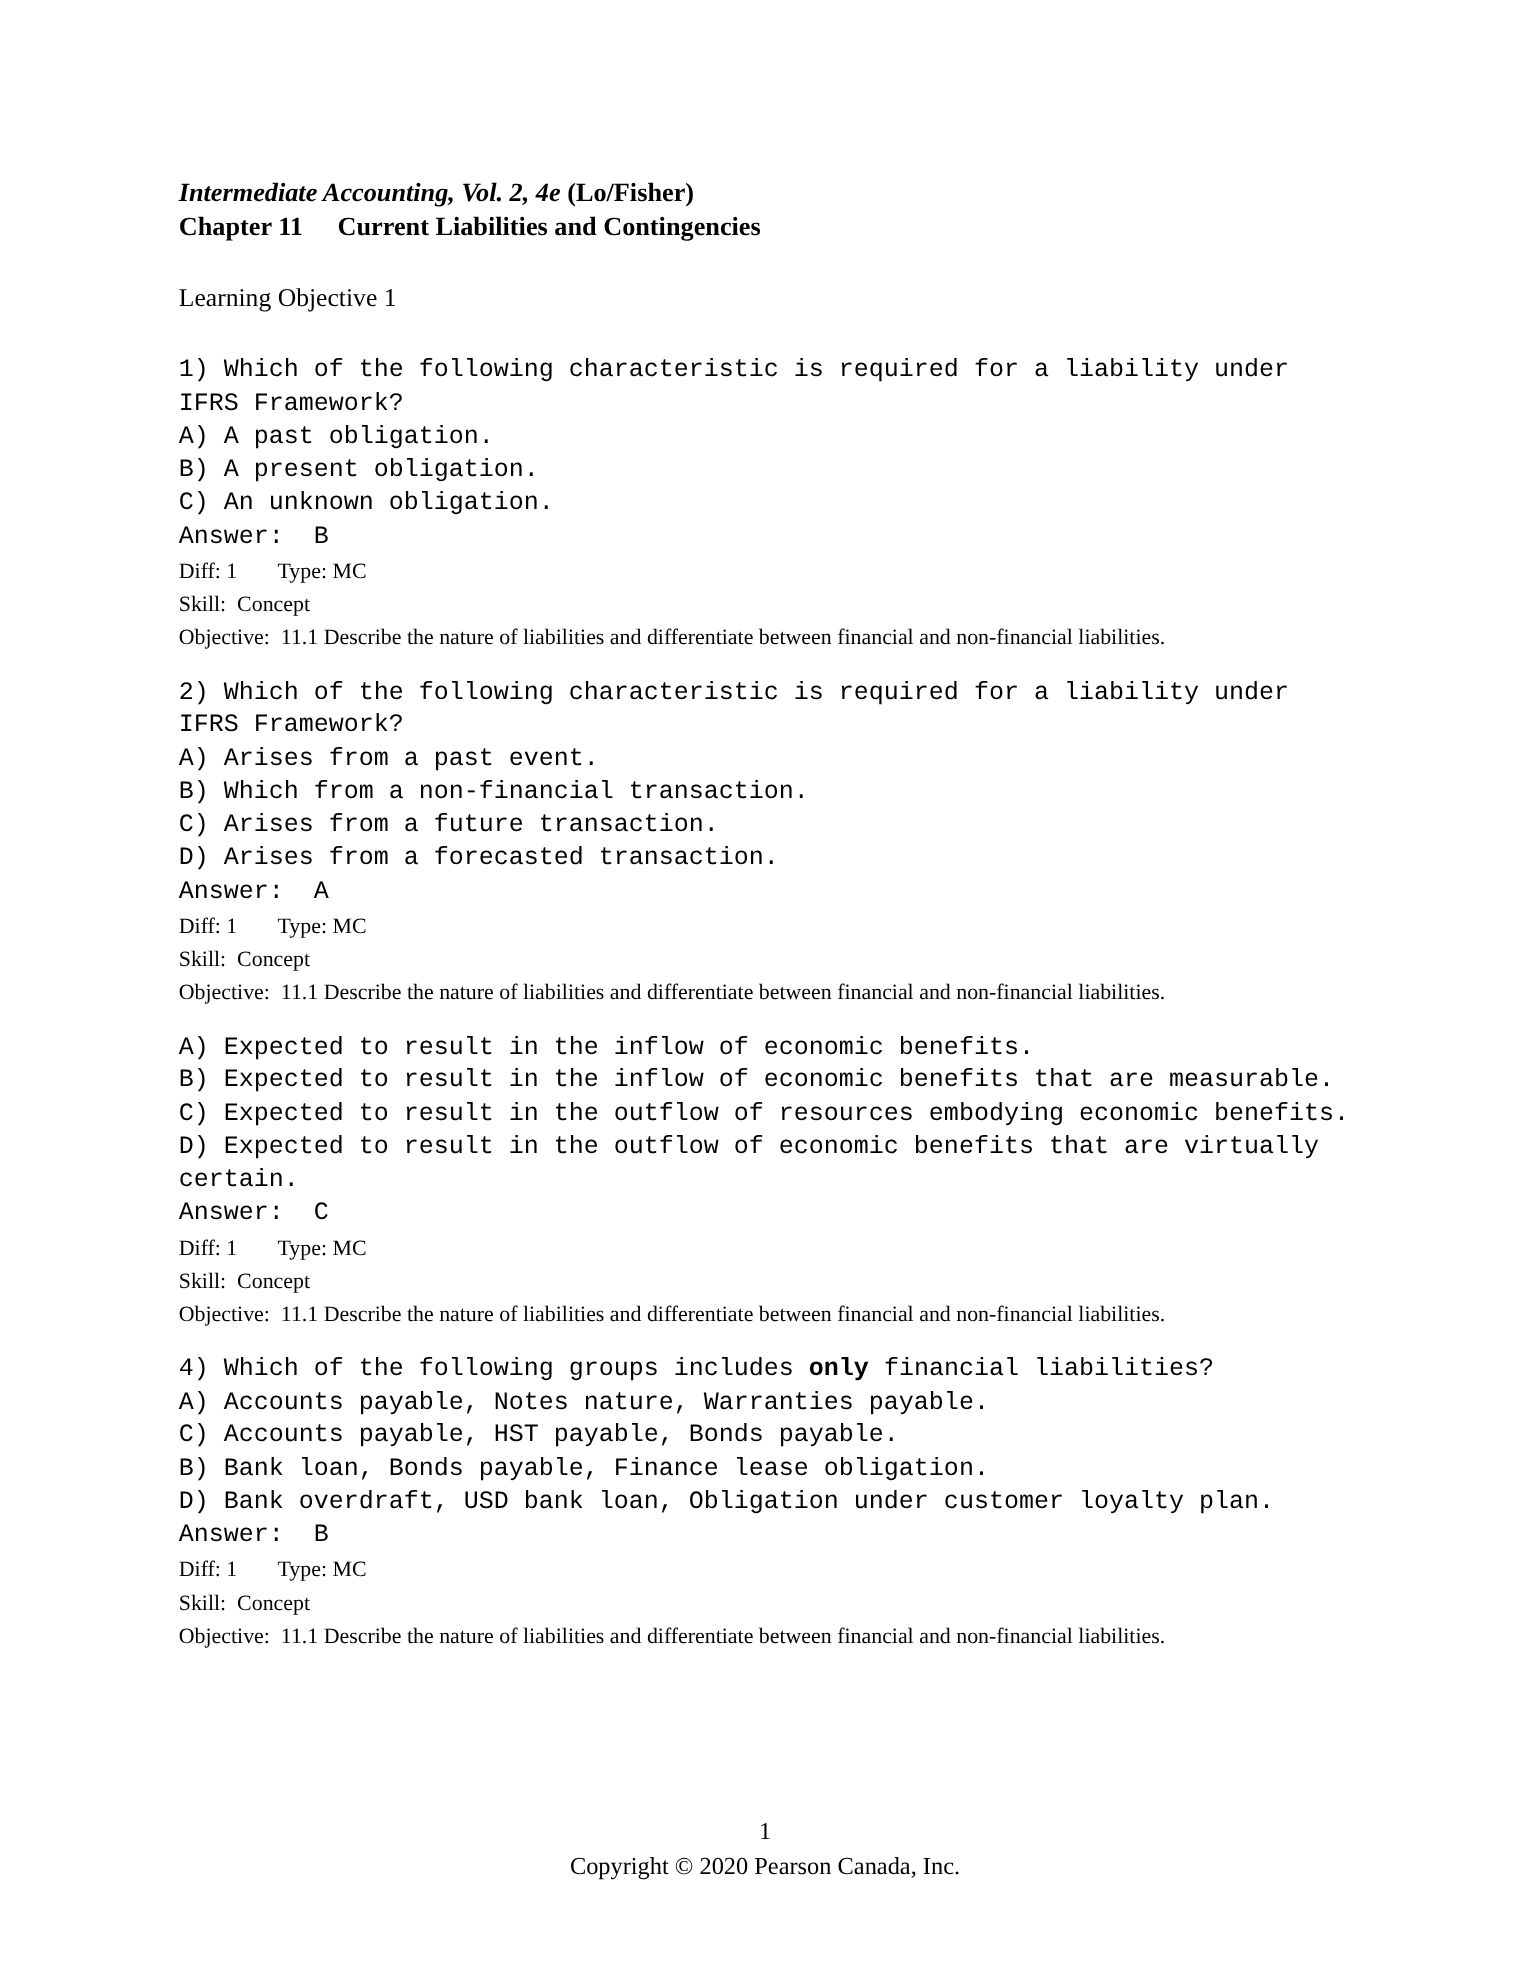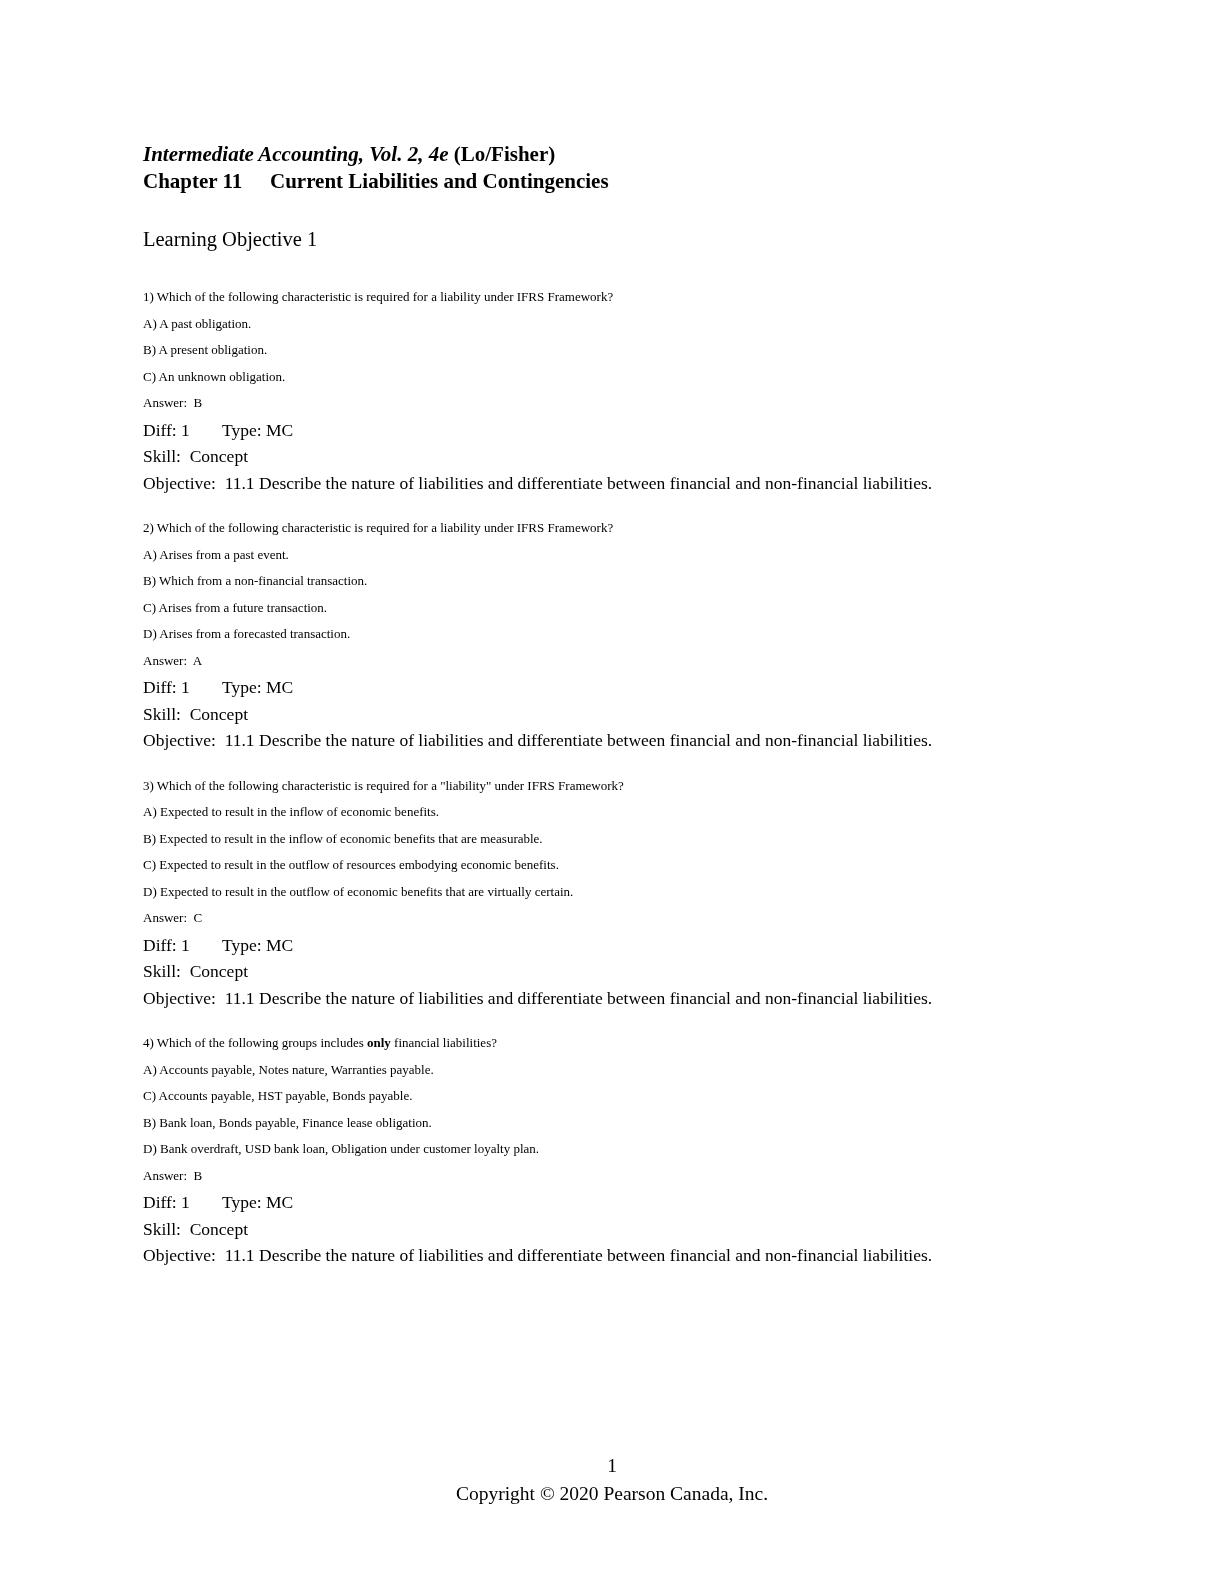--- a/index.html
+++ b/index.html
@@ -27,21 +27,21 @@
   }
   .italic { font-style: italic; }
   .chapter-label { display: inline-block; min-width: 127px; }
   .lo-heading {
     margin: 31px 0;
     font-size: 20.5px;
     font-weight: 400;
     line-height: 27px;
   }
   .question { margin-bottom: 19px; }
-  .body-line { font-size: 13px; line-height: 26.5px; }
+  .body-line { font-size: 20px; line-height: 26.5px; font-family: Liberation Mono, monospace; }
   .meta-line { font-size: 17.5px; line-height: 26.5px; }
   .tabstop { display: inline-block; min-width: 79px; }
   .bold { font-weight: 700; }
   .footer {
     position: absolute;
     top: 1452px;
     left: 0;
     width: 100%;
     text-align: center;
     font-size: 19.5px;
@@ -78,21 +78,20 @@
       <p class="body-line">B) Which from a non-financial transaction.</p>
       <p class="body-line">C) Arises from a future transaction.</p>
       <p class="body-line">D) Arises from a forecasted transaction.</p>
       <p class="body-line pre">Answer:  A</p>
       <p class="meta-line"><span class="tabstop">Diff: 1</span><span>Type: MC</span></p>
       <p class="meta-line pre">Skill:  Concept</p>
       <p class="meta-line pre">Objective:  11.1 Describe the nature of liabilities and differentiate between financial and non-financial liabilities.</p>
     </section>
 
     <section class="question">
-      <p class="body-line">3) Which of the following characteristic is required for a "liability" under IFRS Framework?</p>
       <p class="body-line">A) Expected to result in the inflow of economic benefits.</p>
       <p class="body-line">B) Expected to result in the inflow of economic benefits that are measurable.</p>
       <p class="body-line">C) Expected to result in the outflow of resources embodying economic benefits.</p>
       <p class="body-line">D) Expected to result in the outflow of economic benefits that are virtually certain.</p>
       <p class="body-line pre">Answer:  C</p>
       <p class="meta-line"><span class="tabstop">Diff: 1</span><span>Type: MC</span></p>
       <p class="meta-line pre">Skill:  Concept</p>
       <p class="meta-line pre">Objective:  11.1 Describe the nature of liabilities and differentiate between financial and non-financial liabilities.</p>
     </section>
 

